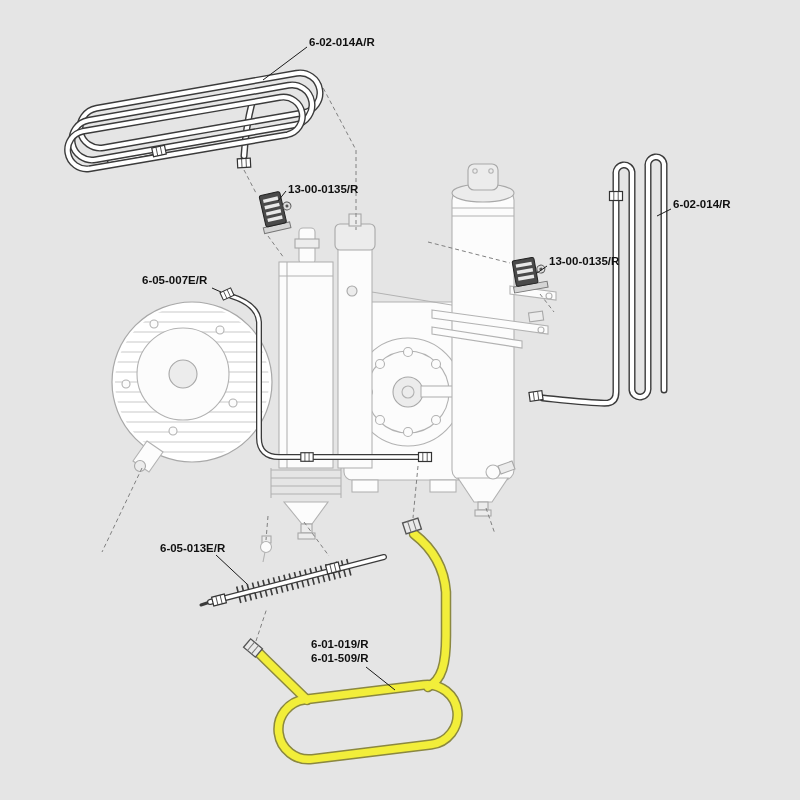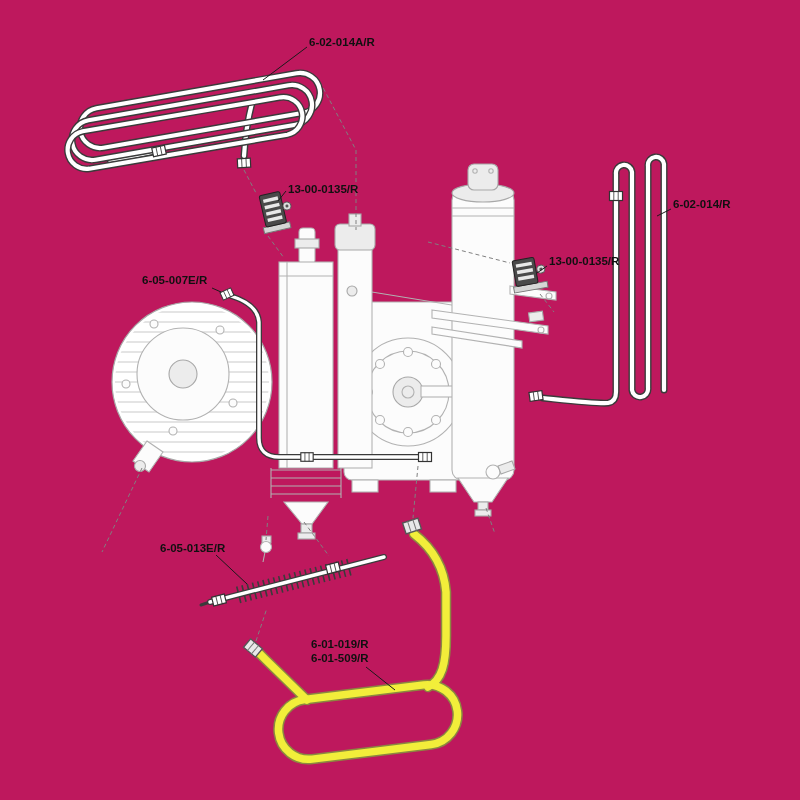--- a/index.html
+++ b/index.html
@@ -1,16 +1,16 @@
 <!DOCTYPE html>
 <html><head>
 <meta charset="utf-8">
 <style>
   html,body{margin:0;padding:0;background:#ffffff;}
-  .stage{position:relative;width:800px;height:800px;background:#be185d;overflow:hidden;text-decoration:underline;}
+  .stage{position:relative;width:800px;height:800px;background:#e5e5e5;overflow:hidden;text-decoration:underline;}
   svg{display:block;}
   
   .to{fill:none;stroke:#3b3b3b;stroke-width:7;stroke-linecap:round;stroke-linejoin:round}
   .ti{fill:none;stroke:#ffffff;stroke-width:4.2;stroke-linecap:round;stroke-linejoin:round}
   .po{fill:none;stroke:#3b3b3b;stroke-width:6;stroke-linecap:round;stroke-linejoin:round}
   .pi{fill:none;stroke:#ffffff;stroke-width:3.4;stroke-linecap:round;stroke-linejoin:round}
   
   .yto{fill:none;stroke:#8b8840;stroke-width:10.5;stroke-linecap:round;stroke-linejoin:round}
   .yti{fill:none;stroke:#f2ee3a;stroke-width:7.5;stroke-linecap:round;stroke-linejoin:round}
   

